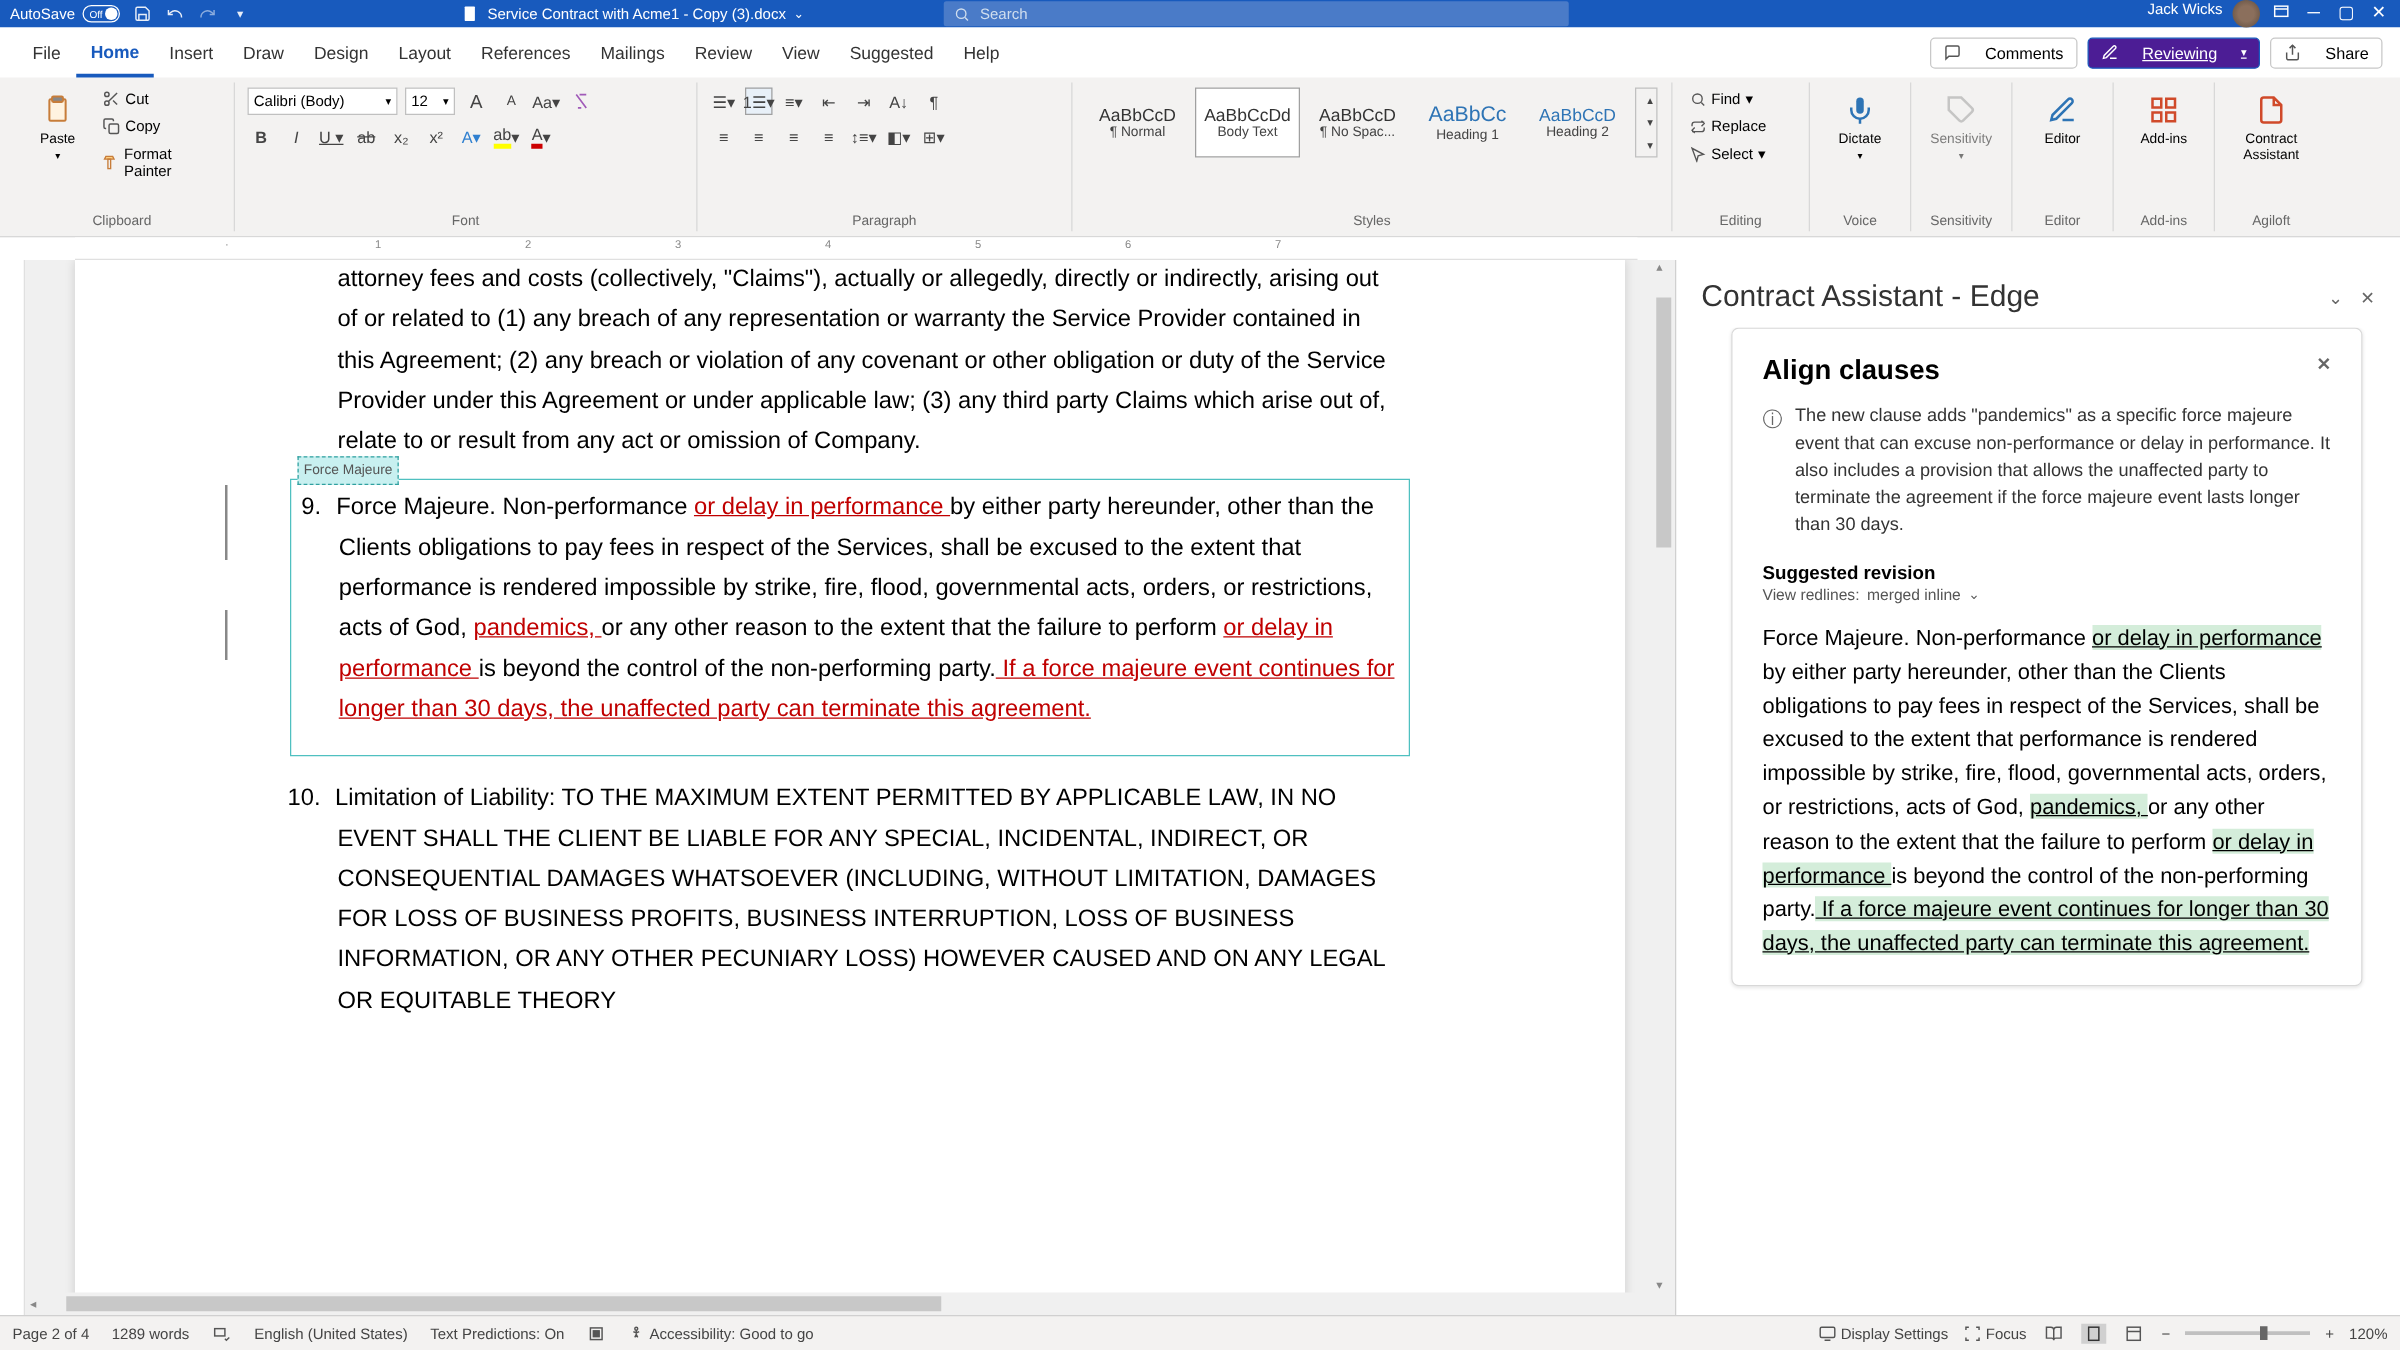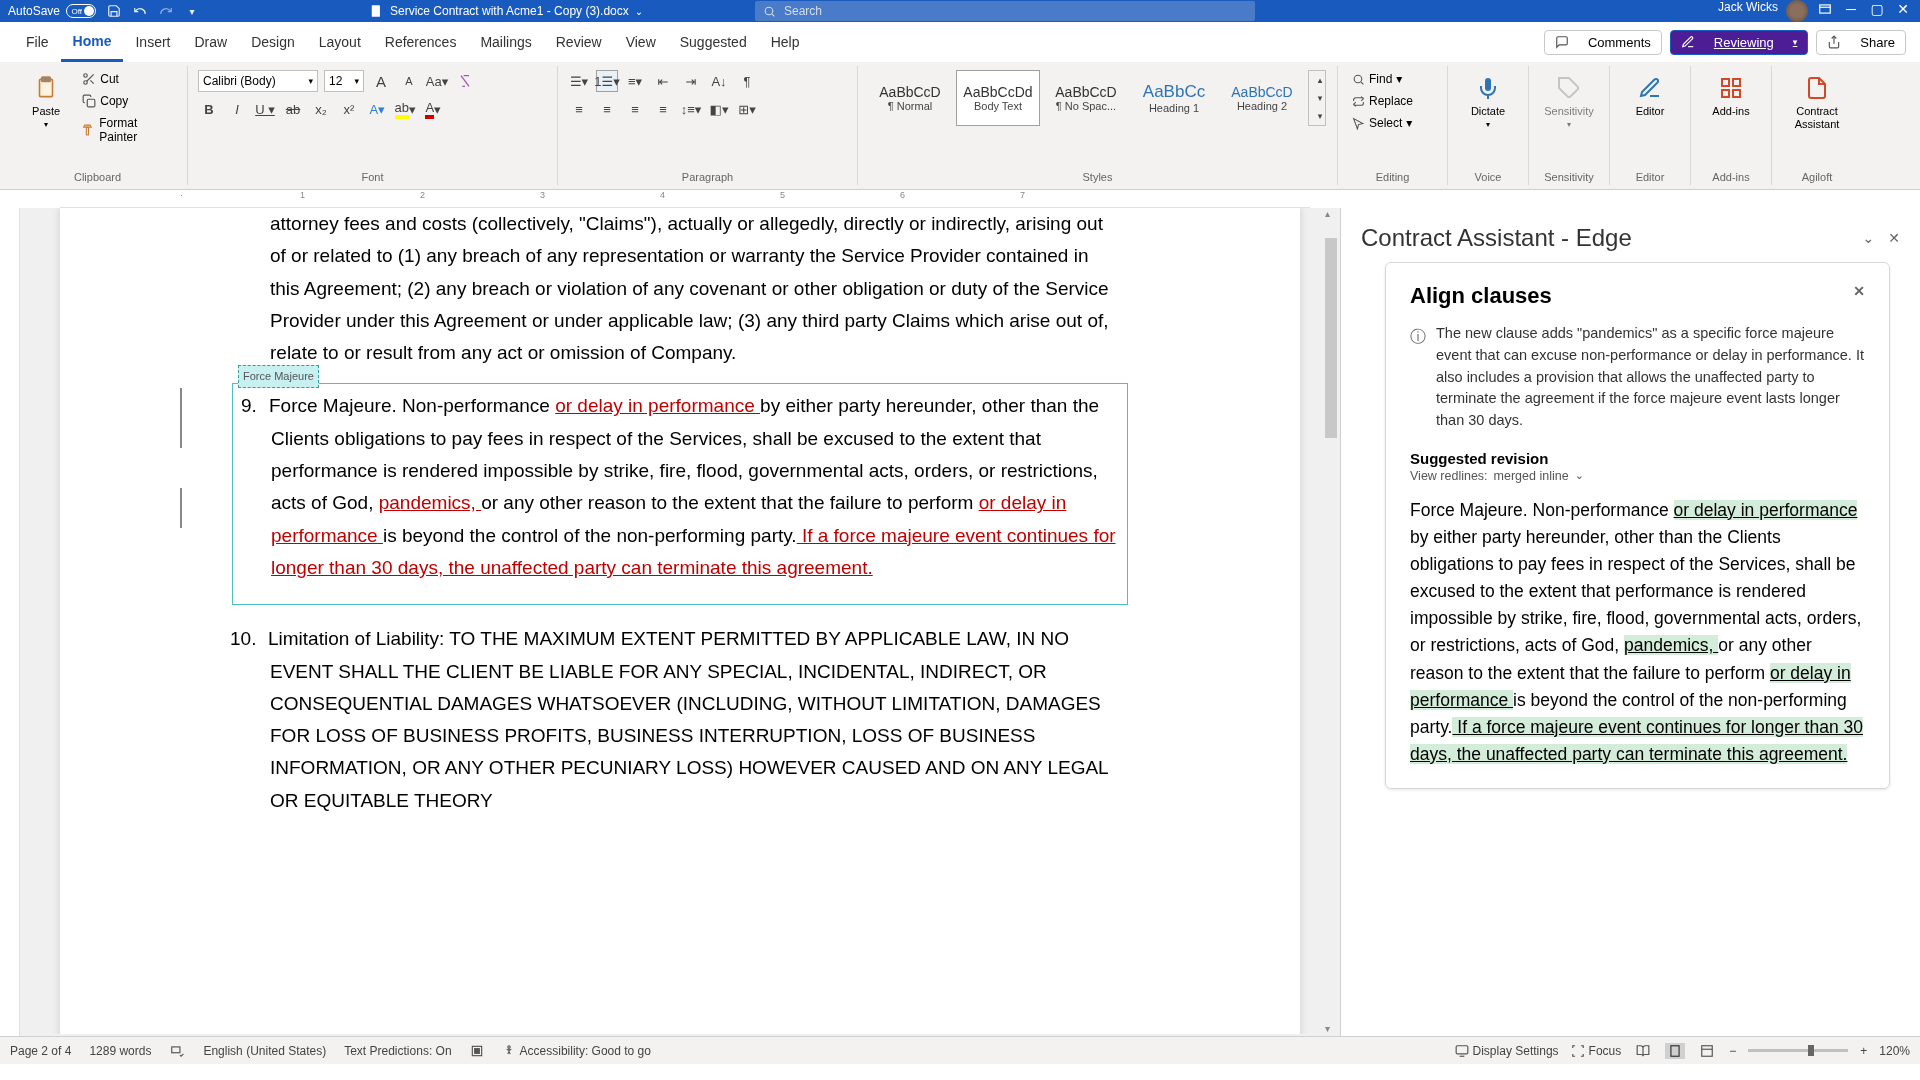--- a/index.html
+++ b/index.html
@@ -77,21 +77,21 @@
 .subhead { font-size:15px; font-weight:600; margin-bottom:2px; }
 .subrow { font-size:12.5px; color:#555; margin-bottom:14px; display:flex; gap:6px; align-items:center; }
 .clause-text { font-size:17.5px; line-height:1.55; font-family:Calibri,Arial,sans-serif; }
 .hl { background:#d4edda; text-decoration:underline; }
 .btn-row { display:flex; gap:14px; margin-top:20px; }
 .btn { padding:10px 22px; border-radius:4px; font-size:15.5px; font-weight:600; cursor:pointer; }
 .btn.primary { background:#0f6cbd; color:#fff; }
 .btn.secondary { background:#fff; border:1px solid #c0c0c0; color:#333; }
 
 
-.statusbar { position:absolute; bottom:16px; left:0; right:0; height:28px; background:#f3f2f1; border-top:1px solid #d0d0d0; display:flex; align-items:center; font-size:12px; color:#444; padding:0 10px; gap:18px; }
+.statusbar { position:absolute; bottom:0; left:0; right:0; height:28px; background:#f3f2f1; border-top:1px solid #d0d0d0; display:flex; align-items:center; font-size:12px; color:#444; padding:0 10px; gap:18px; }
 .statusbar .right { margin-left:auto; display:flex; align-items:center; gap:12px; }
 .zoom-slider { width:100px; height:3px; background:#c0c0c0; position:relative; }
 .zoom-thumb { position:absolute; left:60%; top:-4px; width:6px; height:11px; background:#666; }
 .view-ic { width:20px; height:16px; display:flex; align-items:center; justify-content:center; color:#555; }
 
 
 .scroll-v { position:absolute; right:0; top:0; bottom:0; width:18px; background:#f0f0f0; }
 .scroll-h { height:18px; background:#f0f0f0; display:flex; align-items:center; }
 .scroll-handle { background:#c8c8c8; }
 

